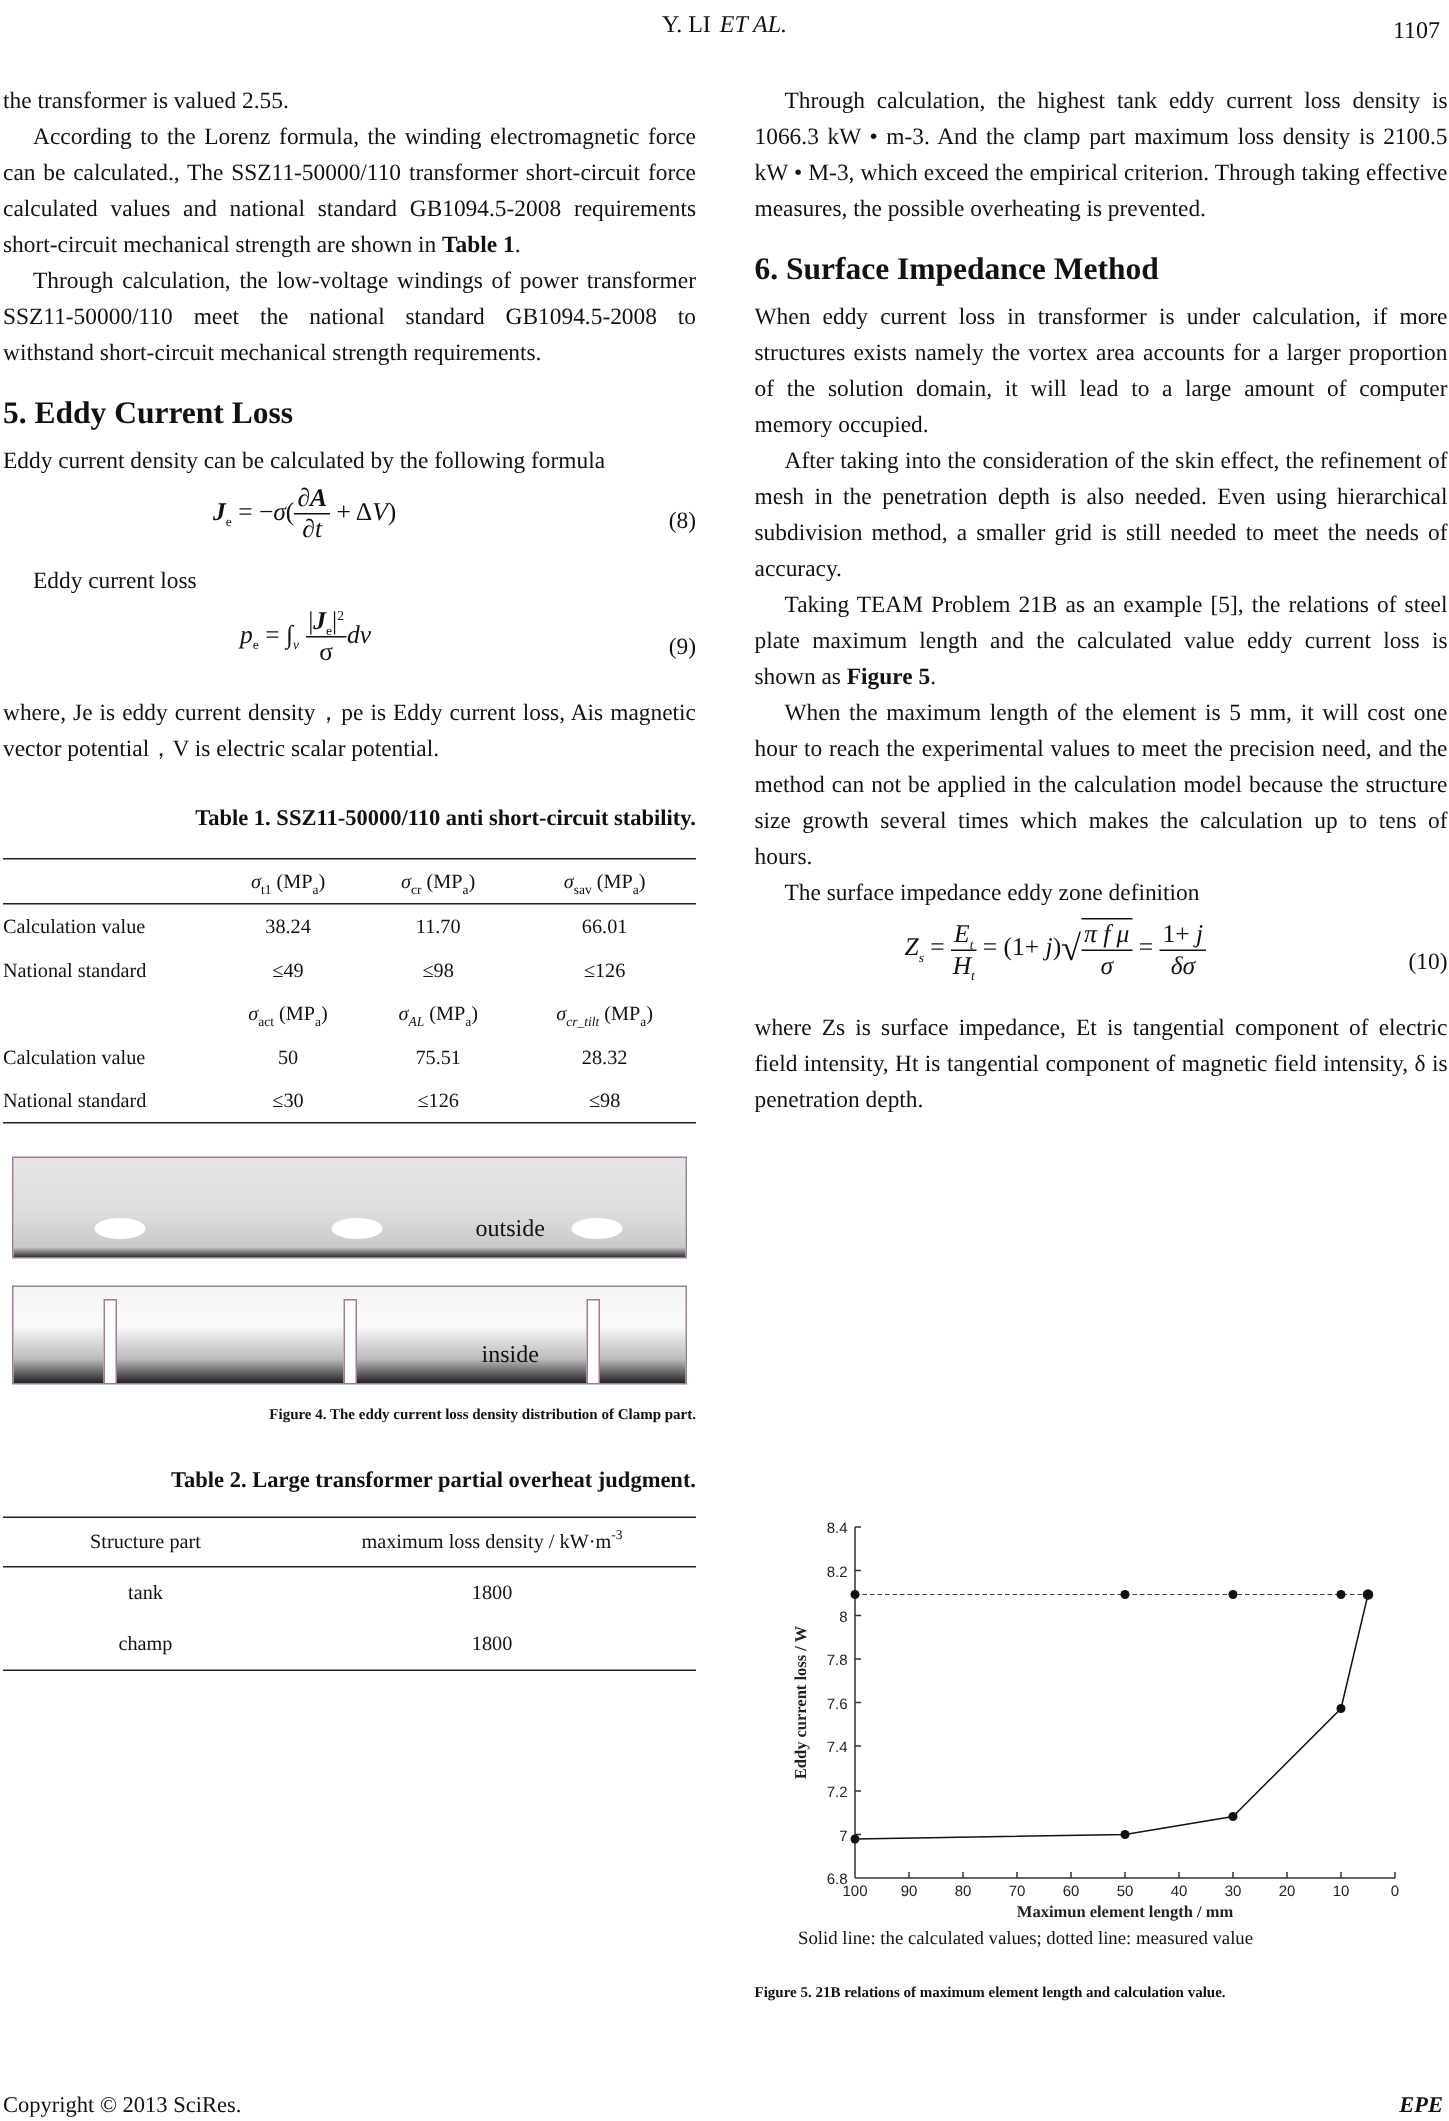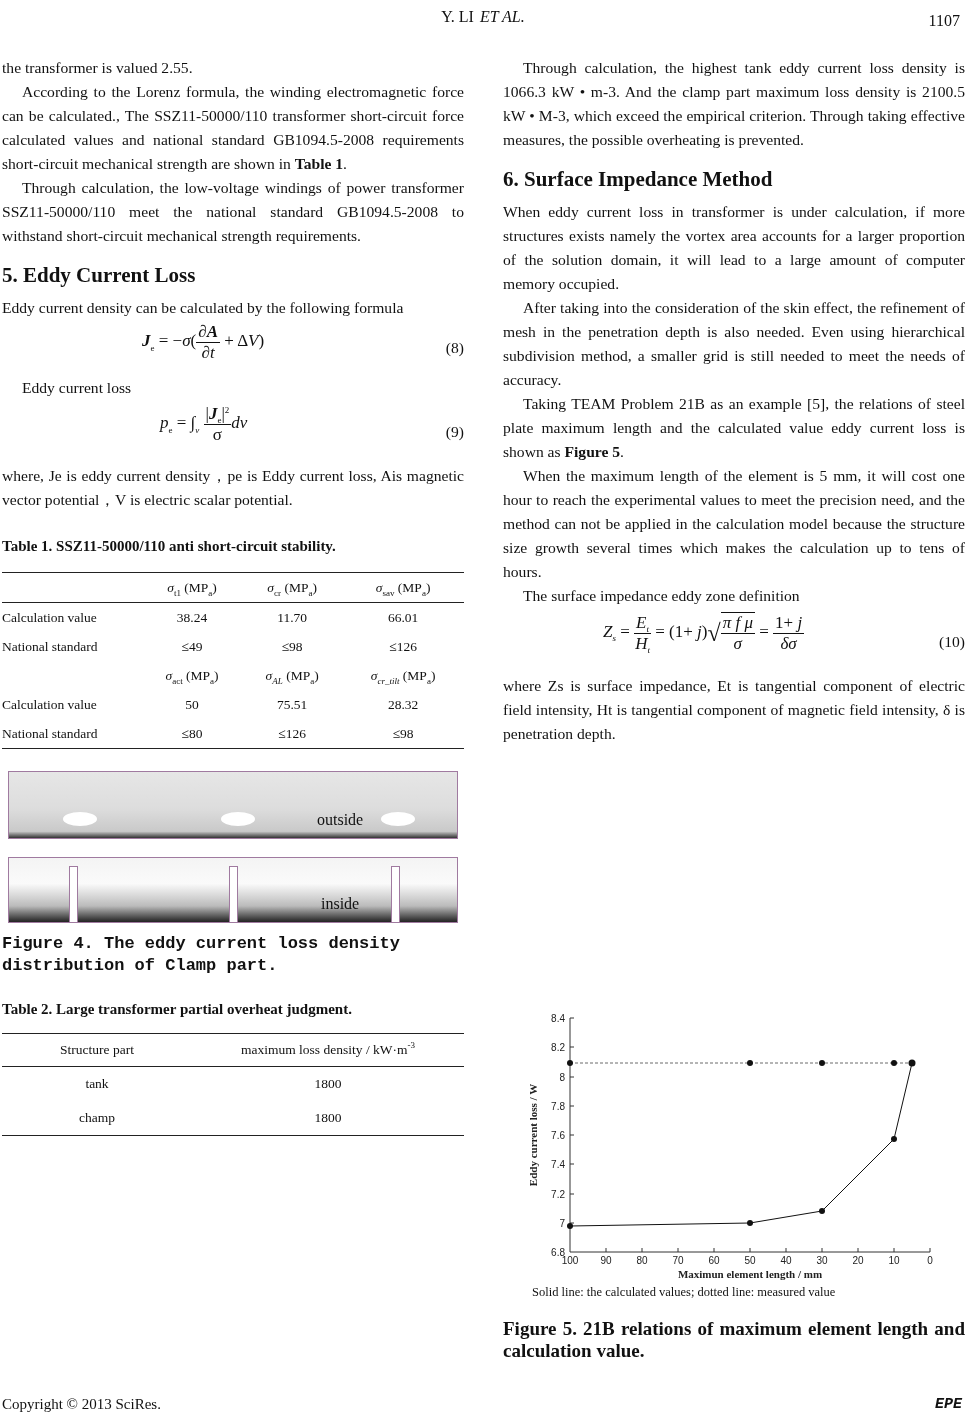--- a/index.html
+++ b/index.html
@@ -16,31 +16,31 @@
   h2{font-size:21px;font-weight:bold;margin:14px 0 8px 0;line-height:26px;}
   b{font-weight:bold;}
   sup{font-size:9px;vertical-align:6px;line-height:0;}
   sub{font-size:9px;line-height:0;}
   .eq{position:relative;height:56px;}
   .eq .num{position:absolute;right:0;top:16px;}
   .eqbody{position:absolute;font-family:"Liberation Serif",serif;font-size:17px;}
   .frac{display:inline-block;vertical-align:middle;text-align:center;}
   .frac span{display:block;line-height:20px;}
   .frac .top{border-bottom:1px solid #111;padding:0 2px;}
-  .caption{font-weight:bold;text-align:left;font-size:15px;}
+  .caption{font-weight:bold;text-align:right;font-size:15px;}
   table.t{width:100%;border-collapse:collapse;font-size:13.5px;}
   table.t td{padding:0;height:29px;text-align:center;}
   table.t td.lbl{text-align:left;}
   .rule{border-top:1.3px solid #222;margin-left:34px;}
   .fig4{position:relative;height:162px;margin-top:22px;}
   .panel{position:absolute;left:6px;width:448px;border:1px solid #a07aa0;overflow:hidden;}
   .panel .plabel{position:absolute;font-size:16px;}
   .chart{position:absolute;left:517px;top:1002px;width:423px;height:280px;}
   .footer{position:absolute;top:1396px;left:2px;width:962px;font-size:15px;}
-  .footer .epe{position:absolute;right:2px;top:0;font-weight:bold;font-style:italic;font-family:Liberation Mono, monospace;}
+  .footer .epe{position:absolute;right:2px;top:0;font-weight:bold;font-style:italic;}
 </style>
 </head>
 <body>
 
 <div class="header">
   <div class="running"><span>Y. LI</span><i>ET AL.</i></div>
   <div class="pageno">1107</div>
 </div>
 
 <div class="col left">
@@ -96,42 +96,42 @@
       <td><i>σ</i><sub><i>cr_tilt</i></sub> (MP<sub>a</sub>)</td>
     </tr>
     <tr>
       <td class="lbl">Calculation value</td>
       <td>50</td>
       <td>75.51</td>
       <td>28.32</td>
     </tr>
     <tr style="border-bottom:1.3px solid #222;">
       <td class="lbl">National standard</td>
-      <td>≤80</td>
+      <td>≤30</td>
       <td>≤126</td>
       <td>≤98</td>
     </tr>
   </tbody>
     </table>
 
   <div class="fig4">
     <div class="panel" style="top:0;height:66px;background:linear-gradient(180deg,#e6e6e6 0%,#ddd 55%,#c9c9c9 90%,#333 100%);">
       <div style="position:absolute;left:54px;top:40px;width:34px;height:14px;border-radius:50%;background:#fff;"></div>
       <div style="position:absolute;left:212px;top:40px;width:34px;height:14px;border-radius:50%;background:#fff;"></div>
       <div style="position:absolute;left:372px;top:40px;width:34px;height:14px;border-radius:50%;background:#fff;"></div>
       <div class="plabel" style="left:308px;top:36px;">outside</div>
     </div>
     <div class="panel" style="top:86px;height:64px;background:linear-gradient(180deg,#f4f4f4 0%,#fafafa 40%,#bbb 75%,#222 100%);">
       <div style="position:absolute;left:60px;top:8px;width:7px;height:56px;border:1px solid #a07aa0;background:#fff;"></div>
       <div style="position:absolute;left:220px;top:8px;width:7px;height:56px;border:1px solid #a07aa0;background:#fff;"></div>
       <div style="position:absolute;left:382px;top:8px;width:7px;height:56px;border:1px solid #a07aa0;background:#fff;"></div>
       <div class="plabel" style="left:312px;top:34px;">inside</div>
     </div>
   </div>
-  <p style="font-weight:bold;font-size:17px;line-height:22px;text-align:left;font-family:Liberation Mono, monospace;">Figure 4. The eddy current loss density distribution of Clamp part.</p>
+  <p style="font-weight:bold;font-size:10px;line-height:22px;text-align:right;">Figure 4. The eddy current loss density distribution of Clamp part.</p>
 
   <div class="caption" style="margin-top:20px;">Table 2. Large transformer partial overheat judgment.</div>
   <table class="t" style="margin-top:12px;">
     <tbody>
         <tr class="rule" style="border-bottom:1.3px solid #222;">
       <td style="width:190px;height:32px;">Structure part</td>
       <td>maximum loss density / kW·m<sup>-3</sup></td>
     </tr>
     <tr>
       <td style="height:34px;">tank</td>
@@ -231,18 +231,18 @@
         <circle cx="233" cy="221" r="3"></circle>
         <circle cx="305" cy="209" r="3"></circle>
         <circle cx="377" cy="137" r="3"></circle>
     </g>
     <text x="233" y="276" text-anchor="middle" font-family="Liberation Serif, serif" font-size="11" font-weight="bold" fill="#222">Maximun element length  / mm</text>
     <text transform="translate(20,133) rotate(-90)" text-anchor="middle" font-family="Liberation Serif, serif" font-size="11" font-weight="bold" fill="#222">Eddy current loss / W</text>
   </svg>
 </div>
 
 <div style="position:absolute;left:532px;top:1285px;font-size:12.5px;">Solid line: the calculated values; dotted line: measured value</div>
-<div style="position:absolute;left:503px;top:1318px;width:462px;font-weight:bold;font-size:19px;line-height:22px;text-align:justify;">Figure 5. 21B relations of maximum element length and calculation value.</div>
+<div style="position:absolute;left:503px;top:1318px;width:462px;font-weight:bold;font-size:10px;line-height:22px;text-align:justify;">Figure 5. 21B relations of maximum element length and calculation value.</div>
 
 <div class="footer">
   <span>Copyright © 2013 SciRes.</span>
   <span class="epe">EPE</span>
 </div>
 
 </body></html>

